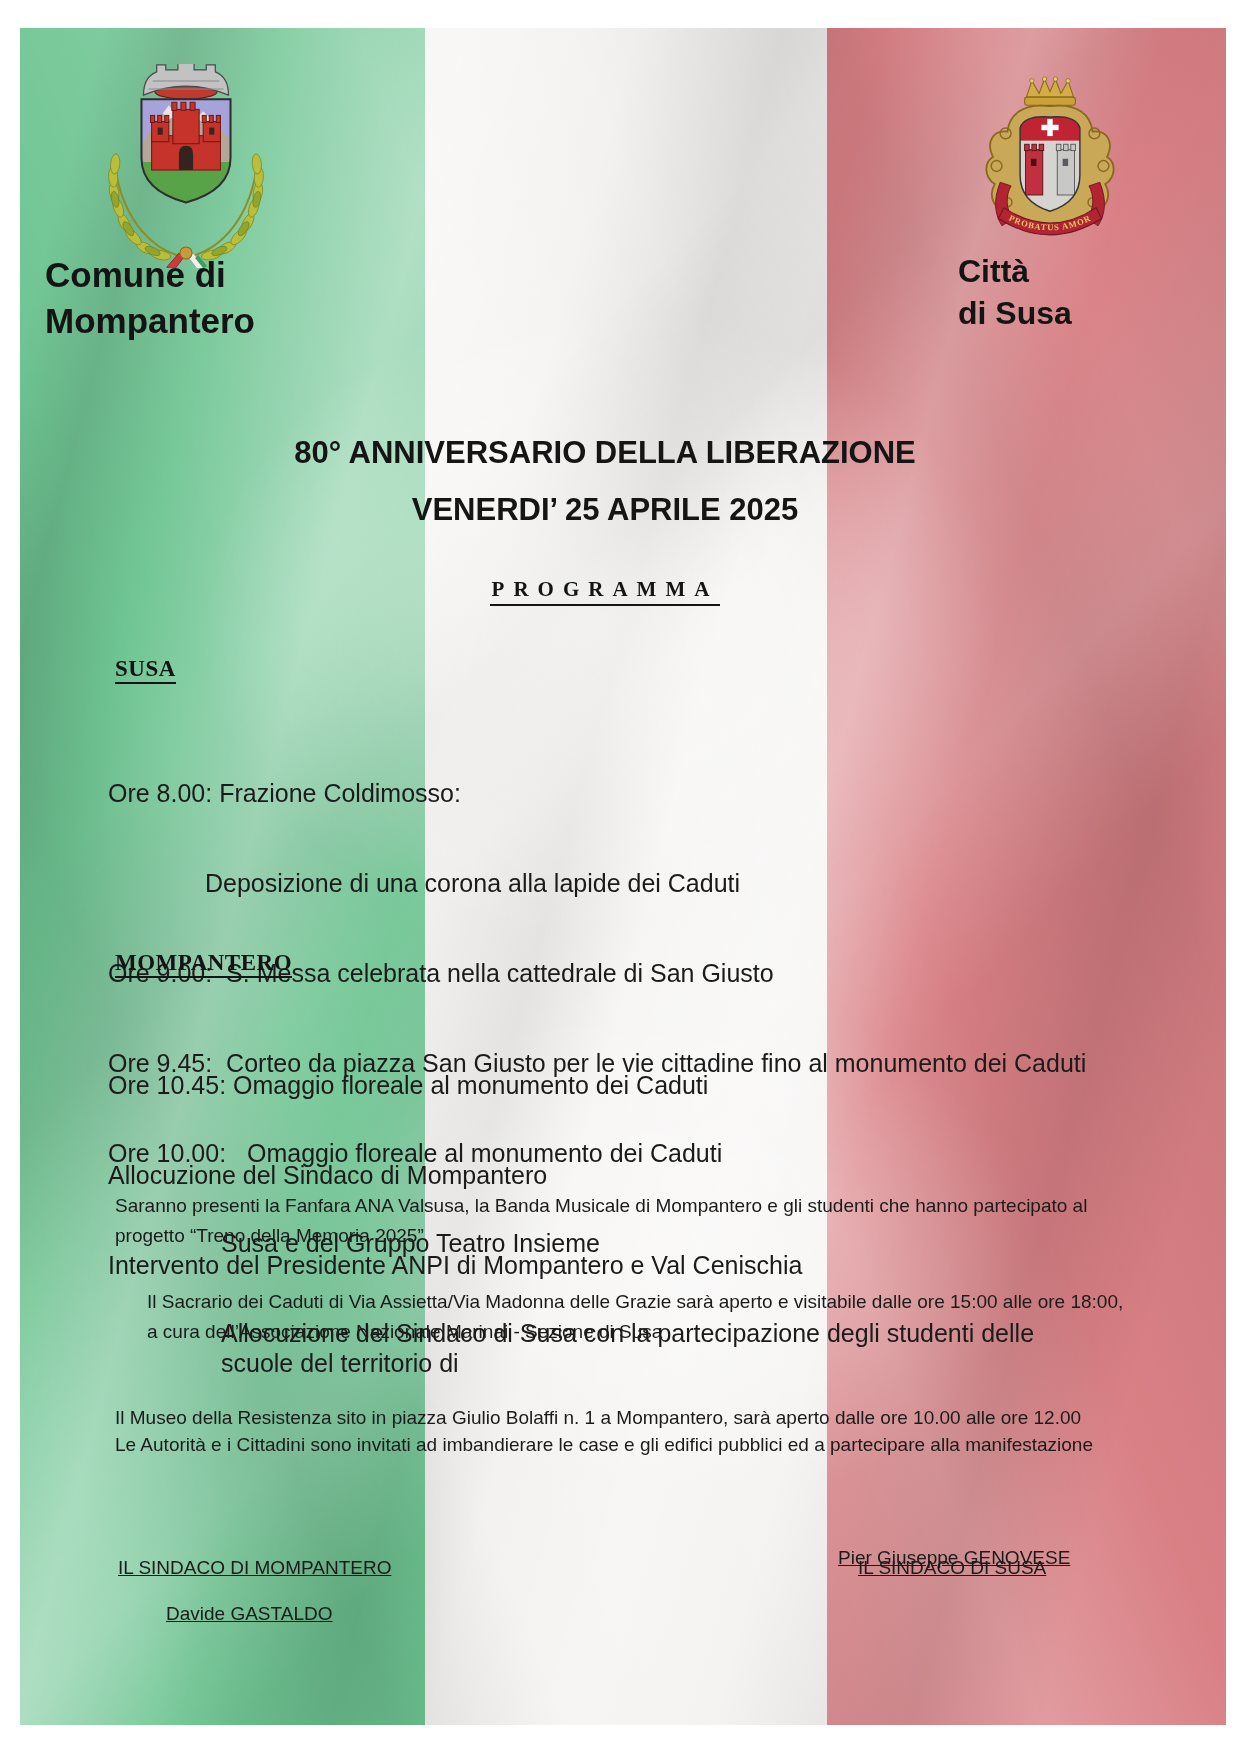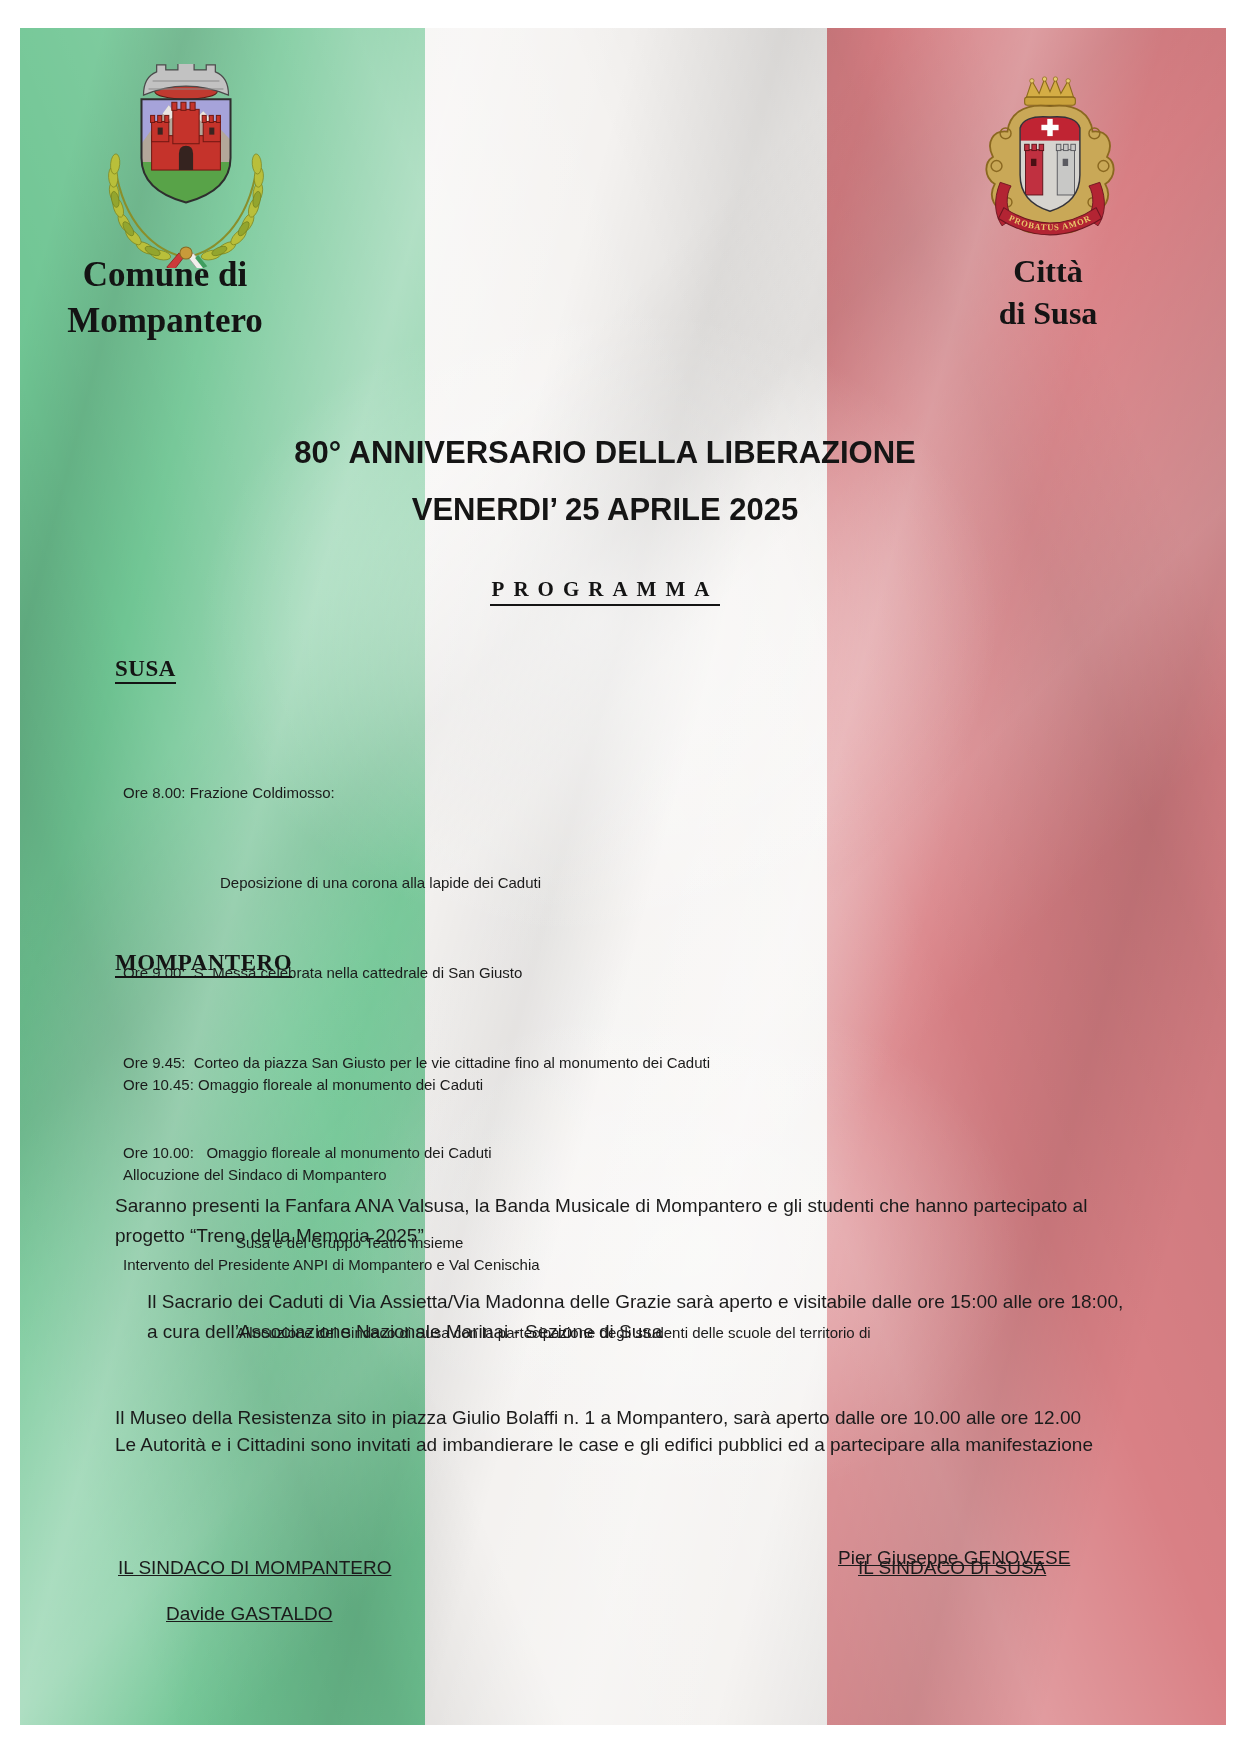--- a/index.html
+++ b/index.html
@@ -32,22 +32,22 @@
         rgba(0,0,0,0.06) 79%, rgba(0,0,0,0) 87%),
       linear-gradient(135deg,
         rgba(0,0,0,0) 30%, rgba(0,0,0,0.06) 38%, rgba(0,0,0,0) 44%,
         rgba(255,255,255,0.18) 58%, rgba(255,255,255,0) 66%);
   }
   
   .crest{position:absolute;}
   .crest-left{left:100px;top:64px;width:172px;height:204px;}
   .crest-right{left:973px;top:74px;width:154px;height:184px;}
   .org-name{
-    position:absolute;font-family:Liberation Serif, serif;
-    font-weight:bold;color:#141414;text-align:center;line-height:46px;
+    position:absolute;font-family:Liberation Sans, sans-serif;
+    font-weight:bold;color:#141414;line-height:46px;
   }
   .org-left{left:45px;top:252px;width:240px;font-size:35px;}
   .org-right{left:958px;top:250px;width:180px;font-size:32px;line-height:42px;}
   
   .main-title{
     position:absolute;left:115px;top:424px;width:980px;text-align:center;
     font-weight:bold;font-size:31px;line-height:57px;color:#151515;letter-spacing:0px;
   }
   .program-heading{
     position:absolute;left:115px;top:577px;width:980px;text-align:center;
@@ -56,21 +56,21 @@
     display:inline-block;font-family:"Liberation Serif","DejaVu Serif",serif;
     font-weight:bold;font-size:21px;letter-spacing:9px;color:#141414;
     border-bottom:2px solid #141414;padding:0 2px 2px 2px;text-align:right;
   }
   
   .section-heading{
     position:absolute;left:115px;font-family:"Liberation Serif","DejaVu Serif",serif;
     font-weight:bold;font-size:23px;color:#141414;
   }
   .section-heading span{border-bottom:2.5px solid #141414;padding-bottom:1px;letter-spacing:0.5px;}
-  .sched{position:absolute;left:123px;width:1000px;font-size:15px;line-height:30px;white-space:pre-wrap;}
+  .sched{position:absolute;left:108px;width:1000px;font-size:25px;line-height:30px;white-space:pre-wrap;}
   .sched .line{min-height:30px;}
   .indent-1{margin-left:97px;}
   .indent-2{margin-left:113px;}
   .para{
     position:absolute;left:115px;width:980px;font-size:19px;line-height:29.5px;white-space:pre-wrap;
   }
   .para.justified{text-align:justify;line-height:31px;}
   
   .sig{position:absolute;font-size:19px;white-space:nowrap;text-decoration:underline;}
   

